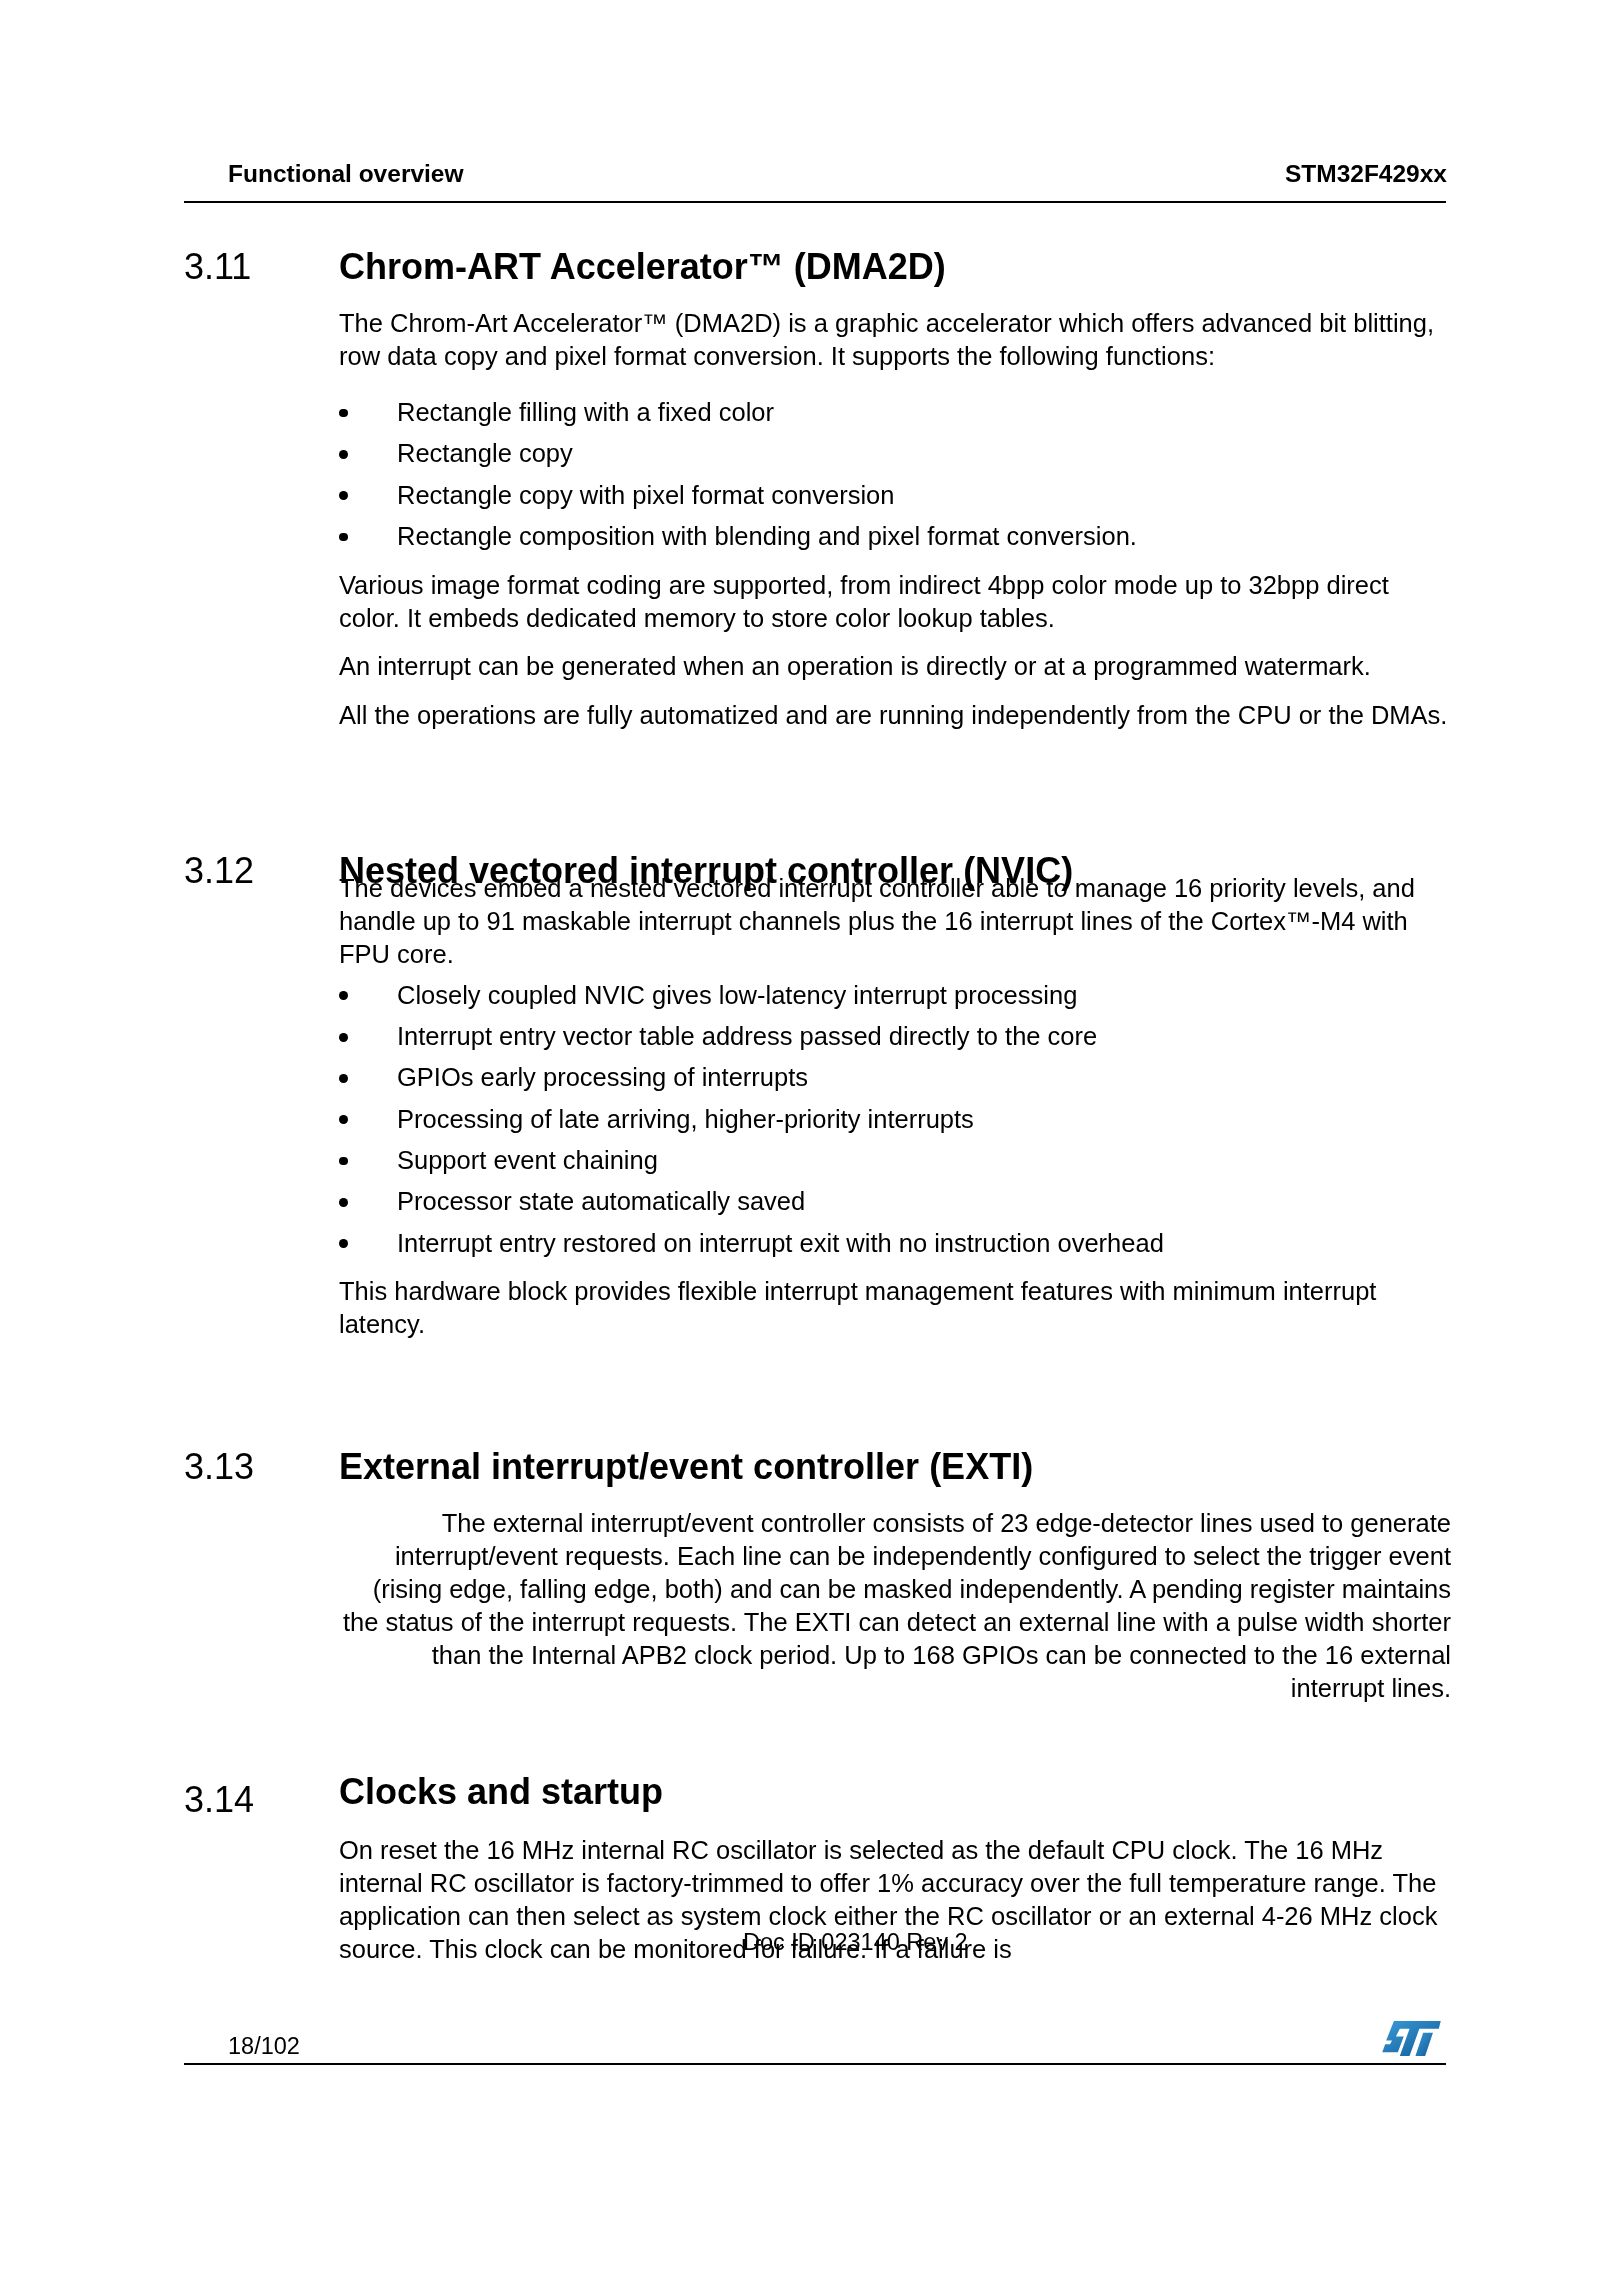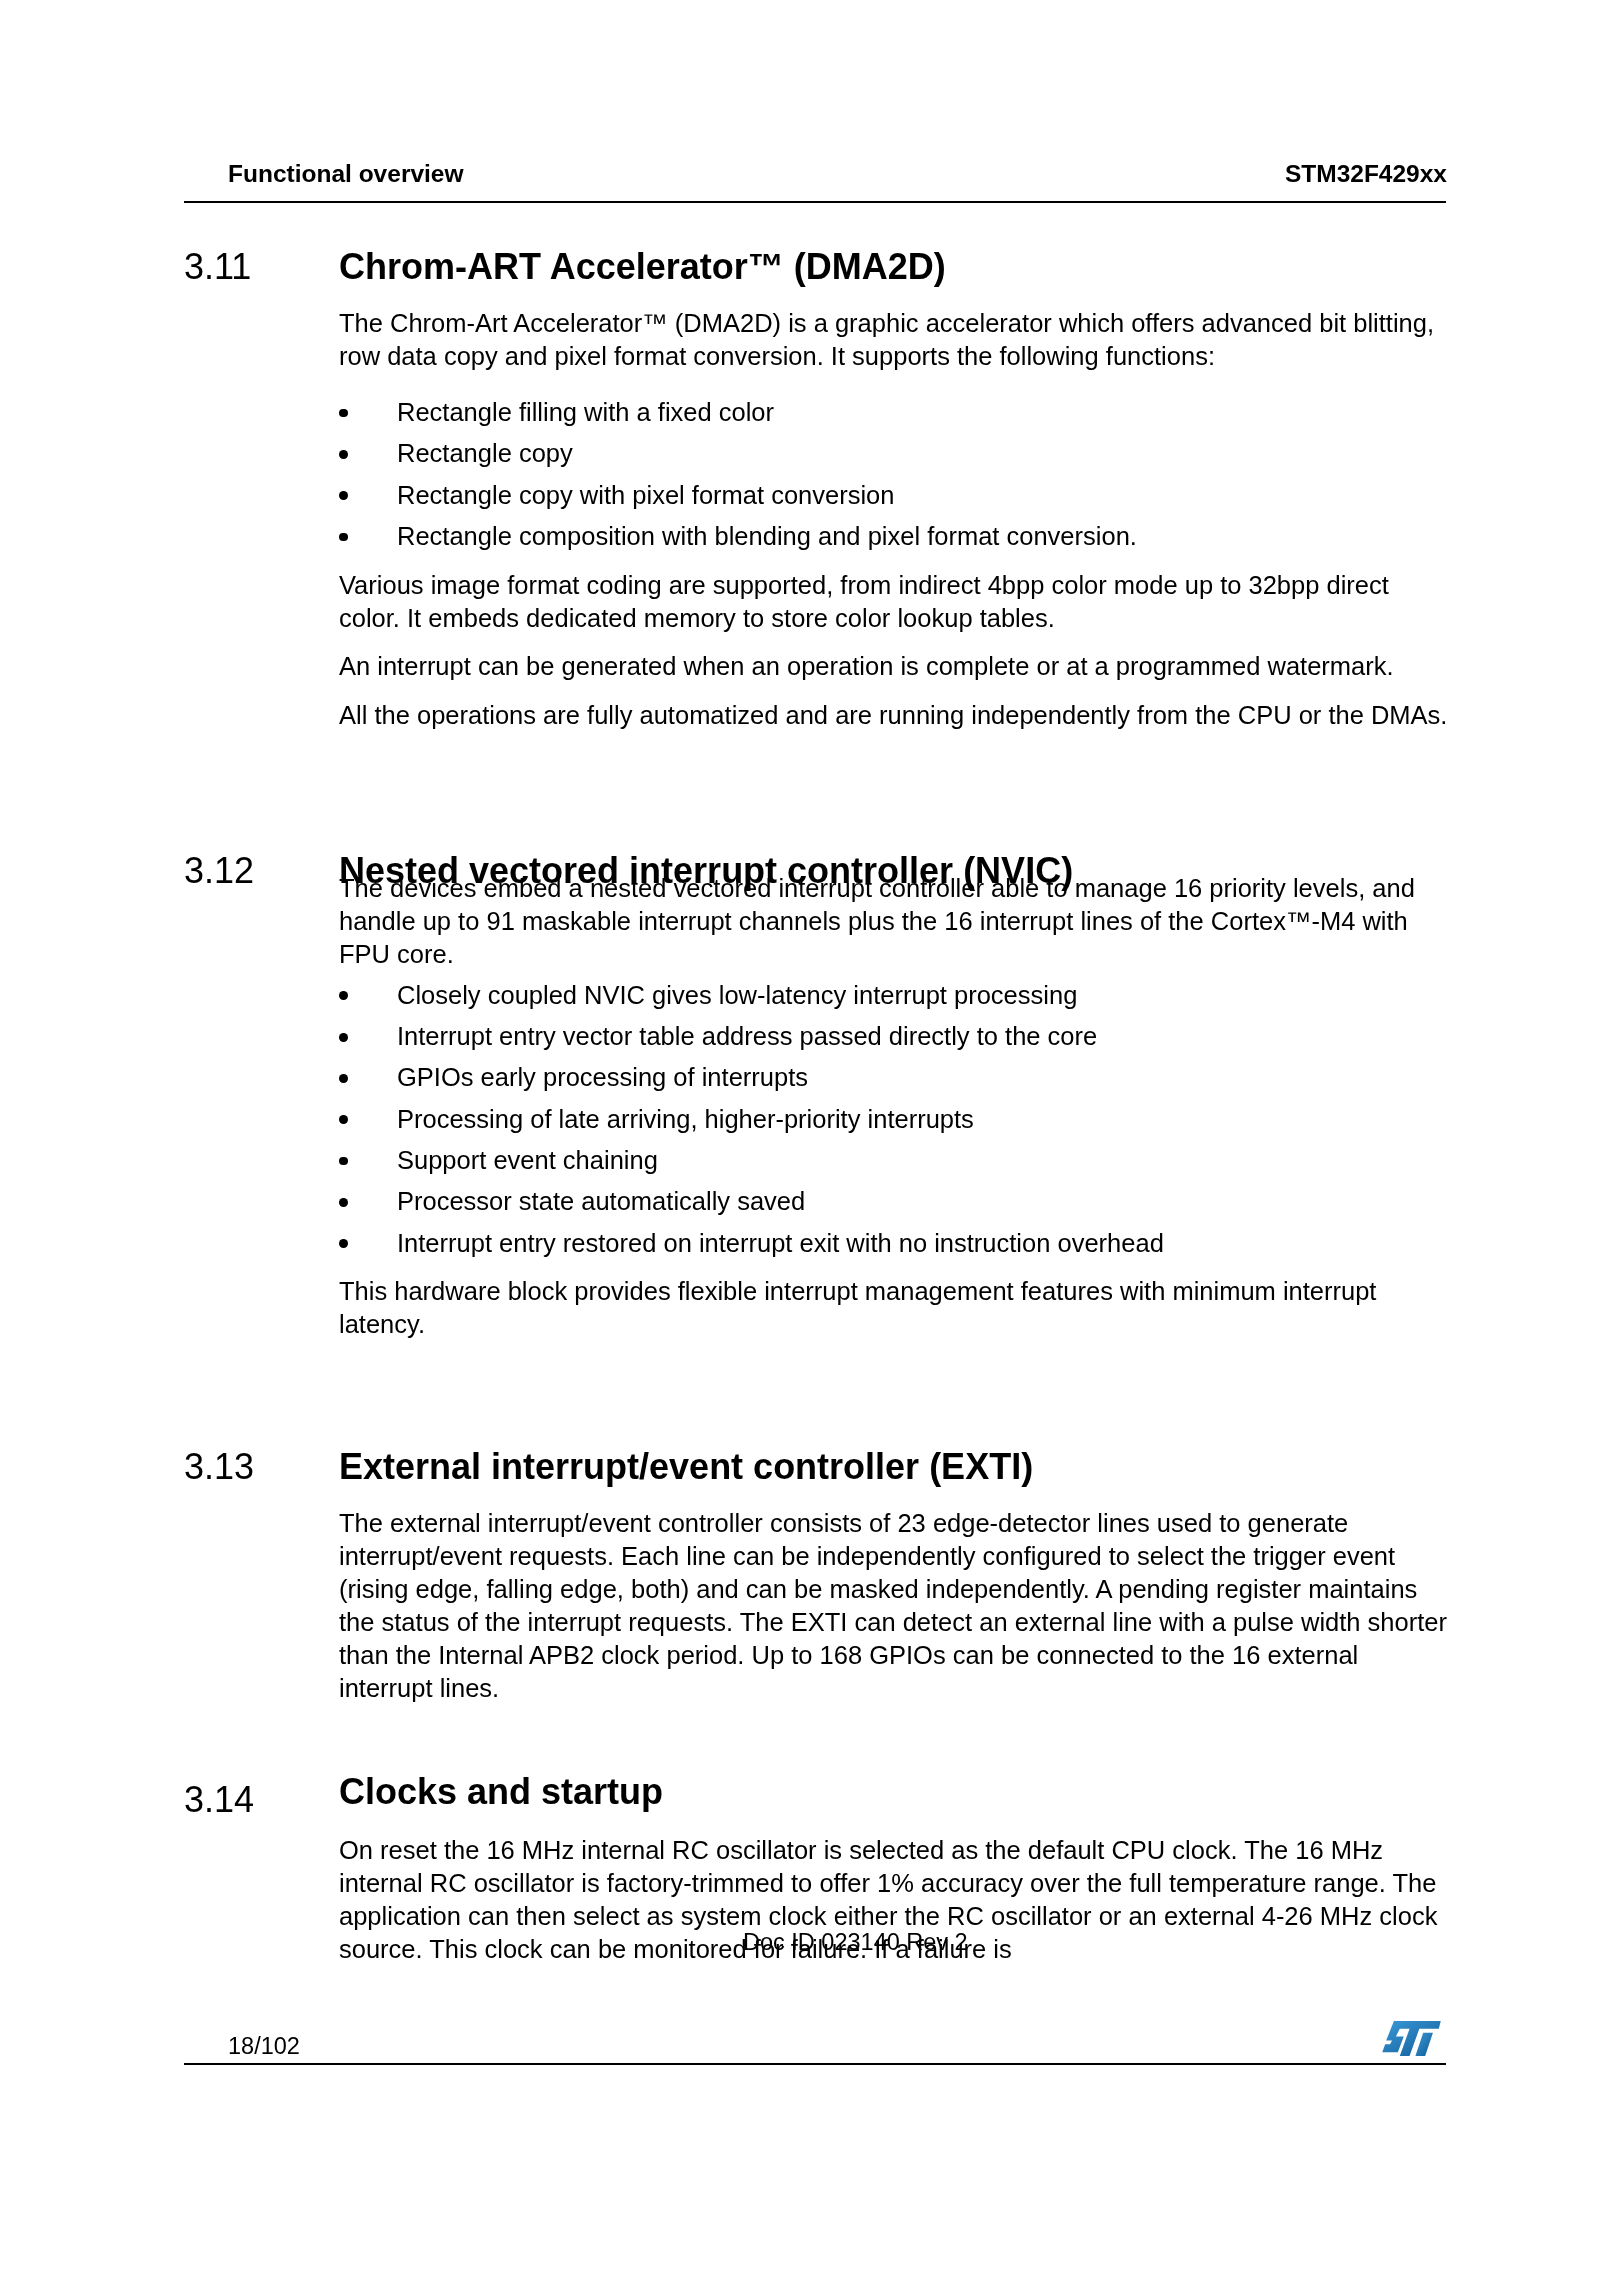--- a/index.html
+++ b/index.html
@@ -29,21 +29,21 @@
 <div class="sec-title" style="top:245px;">Chrom-ART Accelerator™ (DMA2D)</div>
 <div class="body" style="top:307px;">
   <p class="para" style="margin-bottom:23px;">The Chrom-Art Accelerator™ (DMA2D) is a graphic accelerator which offers advanced bit blitting, row data copy and pixel format conversion. It supports the following functions:</p>
   <ul class="blist">
     <li><span class="dot"></span><span>Rectangle filling with a fixed color</span></li>
     <li><span class="dot"></span><span>Rectangle copy</span></li>
     <li><span class="dot"></span><span>Rectangle copy with pixel format conversion</span></li>
     <li><span class="dot"></span><span>Rectangle composition with blending and pixel format conversion.</span></li>
   </ul>
   <p class="para">Various image format coding are supported, from indirect 4bpp color mode up to 32bpp direct color. It embeds dedicated memory to store color lookup tables.</p>
-  <p class="para">An interrupt can be generated when an operation is complete or at a programmed watermark.</p>
+  <p class="para">An interrupt can be generated when an operation is directly or at a programmed watermark.</p>
   <p class="para">All the operations are fully automatized and are running independently from the CPU or the DMAs.</p>
 </div>
 
 <div class="sec-num" style="top:849px;">3.12</div>
 <div class="sec-title" style="top:849px;">Nested vectored interrupt controller (NVIC)</div>
 <div class="body" style="top:872px;">
   <p class="para" style="margin-bottom:7.8px;">The devices embed a nested vectored interrupt controller able to manage 16 priority levels, and handle up to 91 maskable interrupt channels plus the 16 interrupt lines of the Cortex™-M4 with FPU core.</p>
   <ul class="blist">
     <li><span class="dot"></span><span>Closely coupled NVIC gives low-latency interrupt processing</span></li>
     <li><span class="dot"></span><span>Interrupt entry vector table address passed directly to the core</span></li>
@@ -51,21 +51,21 @@
     <li><span class="dot"></span><span>Processing of late arriving, higher-priority interrupts</span></li>
     <li><span class="dot"></span><span>Support event chaining</span></li>
     <li><span class="dot"></span><span>Processor state automatically saved</span></li>
     <li><span class="dot"></span><span>Interrupt entry restored on interrupt exit with no instruction overhead</span></li>
   </ul>
   <p class="para">This hardware block provides flexible interrupt management features with minimum interrupt latency.</p>
 </div>
 
 <div class="sec-num" style="top:1445px;">3.13</div>
 <div class="sec-title" style="top:1445px;">External interrupt/event controller (EXTI)</div>
-<div class="body" style="top:1507px;">
+<div class="body" style="top:1507px;text-align:right;">
   <p class="para">The external interrupt/event controller consists of 23 edge-detector lines used to generate interrupt/event requests. Each line can be independently configured to select the trigger event (rising edge, falling edge, both) and can be masked independently. A pending register maintains the status of the interrupt requests. The EXTI can detect an external line with a pulse width shorter than the Internal APB2 clock period. Up to 168 GPIOs can be connected to the 16 external interrupt lines.</p>
 </div>
 
 <div class="sec-num" style="top:1778px;">3.14</div>
 <div class="sec-title" style="top:1770px;">Clocks and startup</div>
 <div class="body" style="top:1834px;">
   <p class="para">On reset the 16 MHz internal RC oscillator is selected as the default CPU clock. The 16 MHz internal RC oscillator is factory-trimmed to offer 1% accuracy over the full temperature range. The application can then select as system clock either the RC oscillator or an external 4-26 MHz clock source. This clock can be monitored for failure. If a failure is</p>
 </div>
 
 <div class="abs ftr" style="left:184px; top:2032px;">18/102</div>

